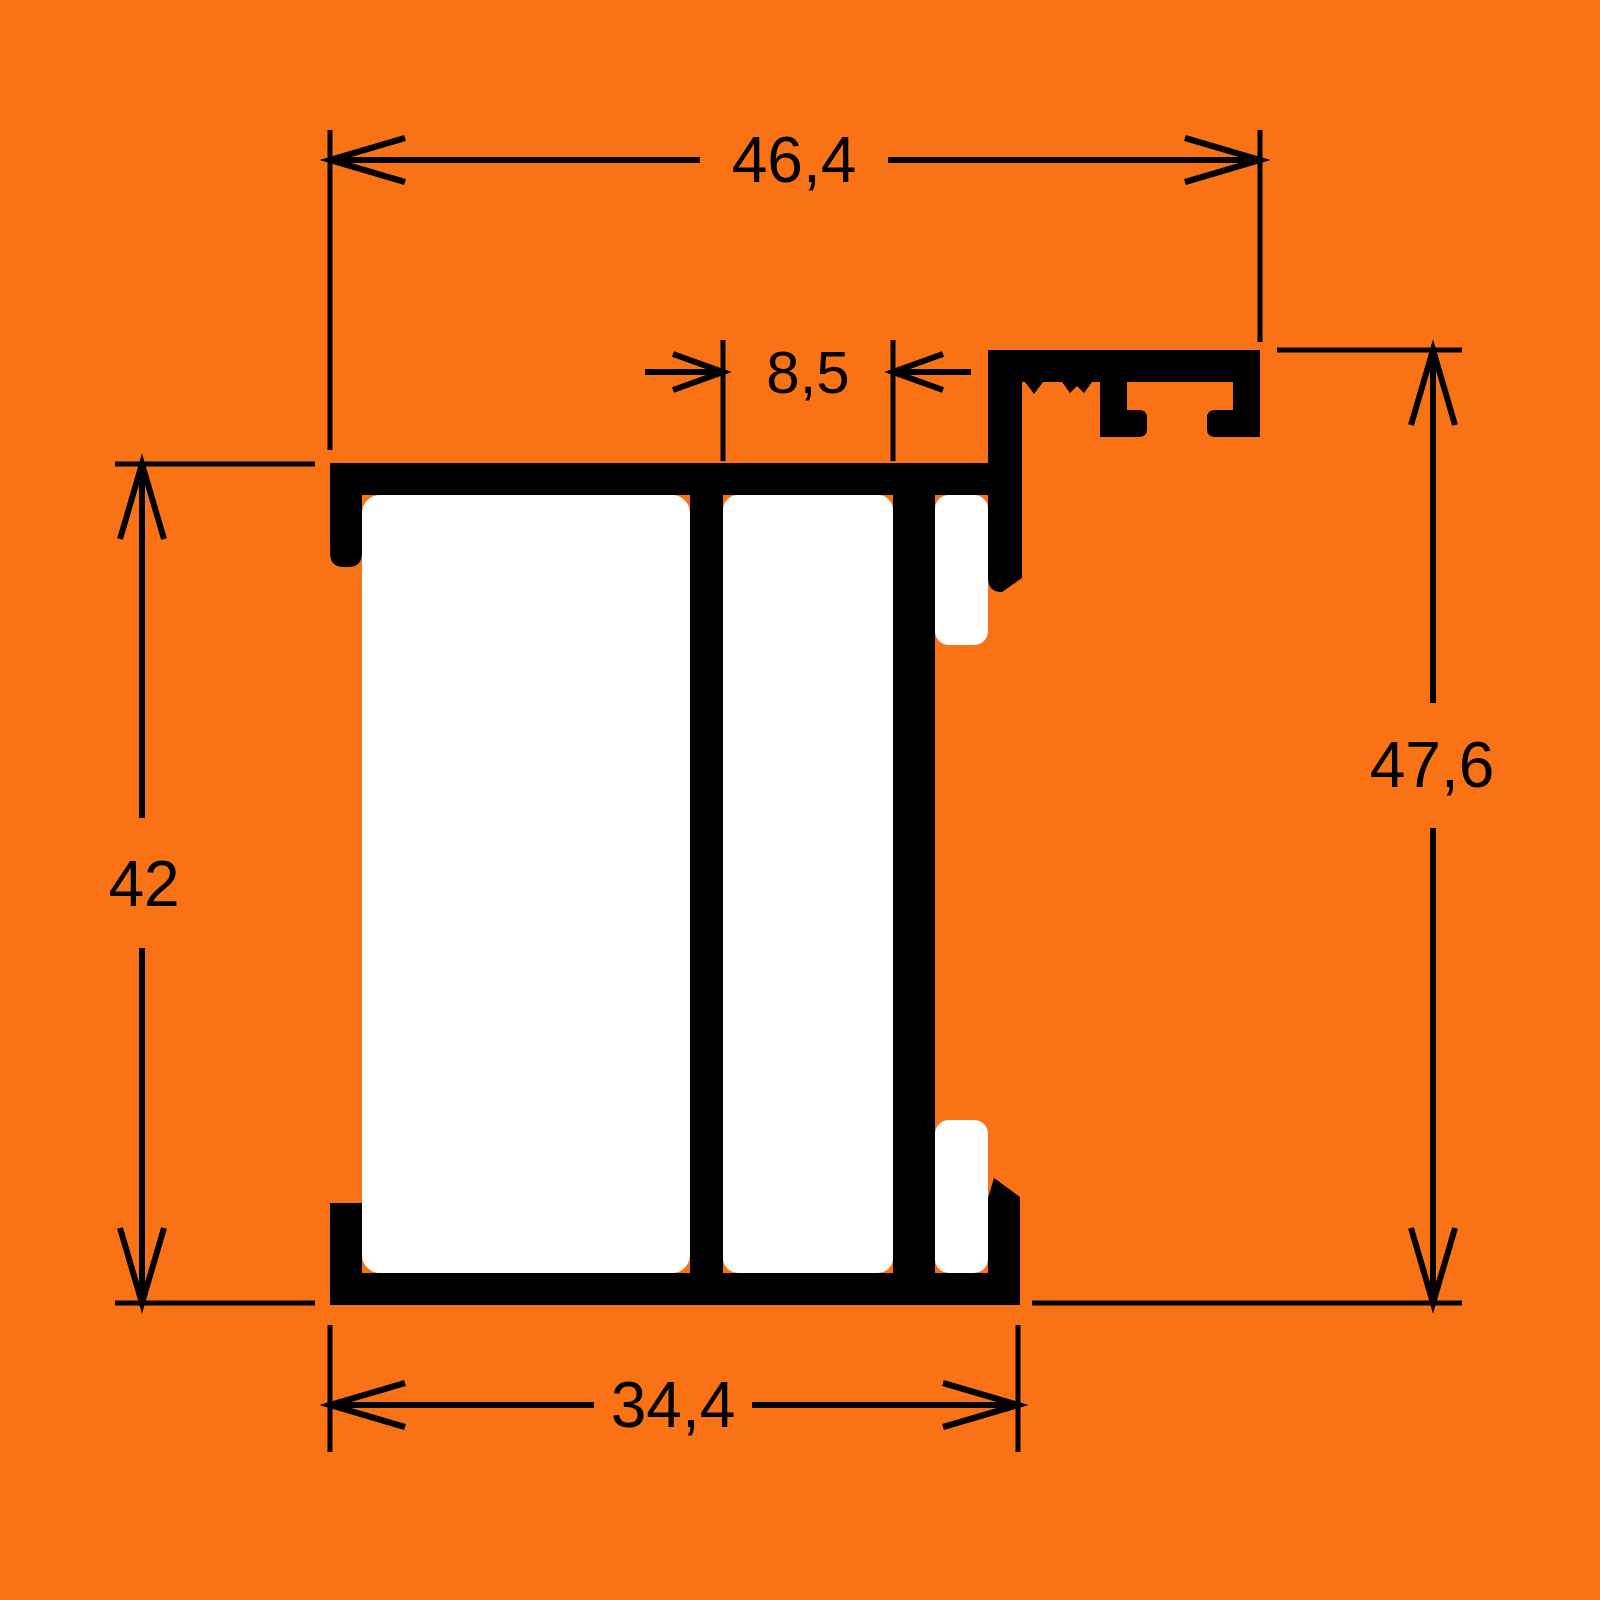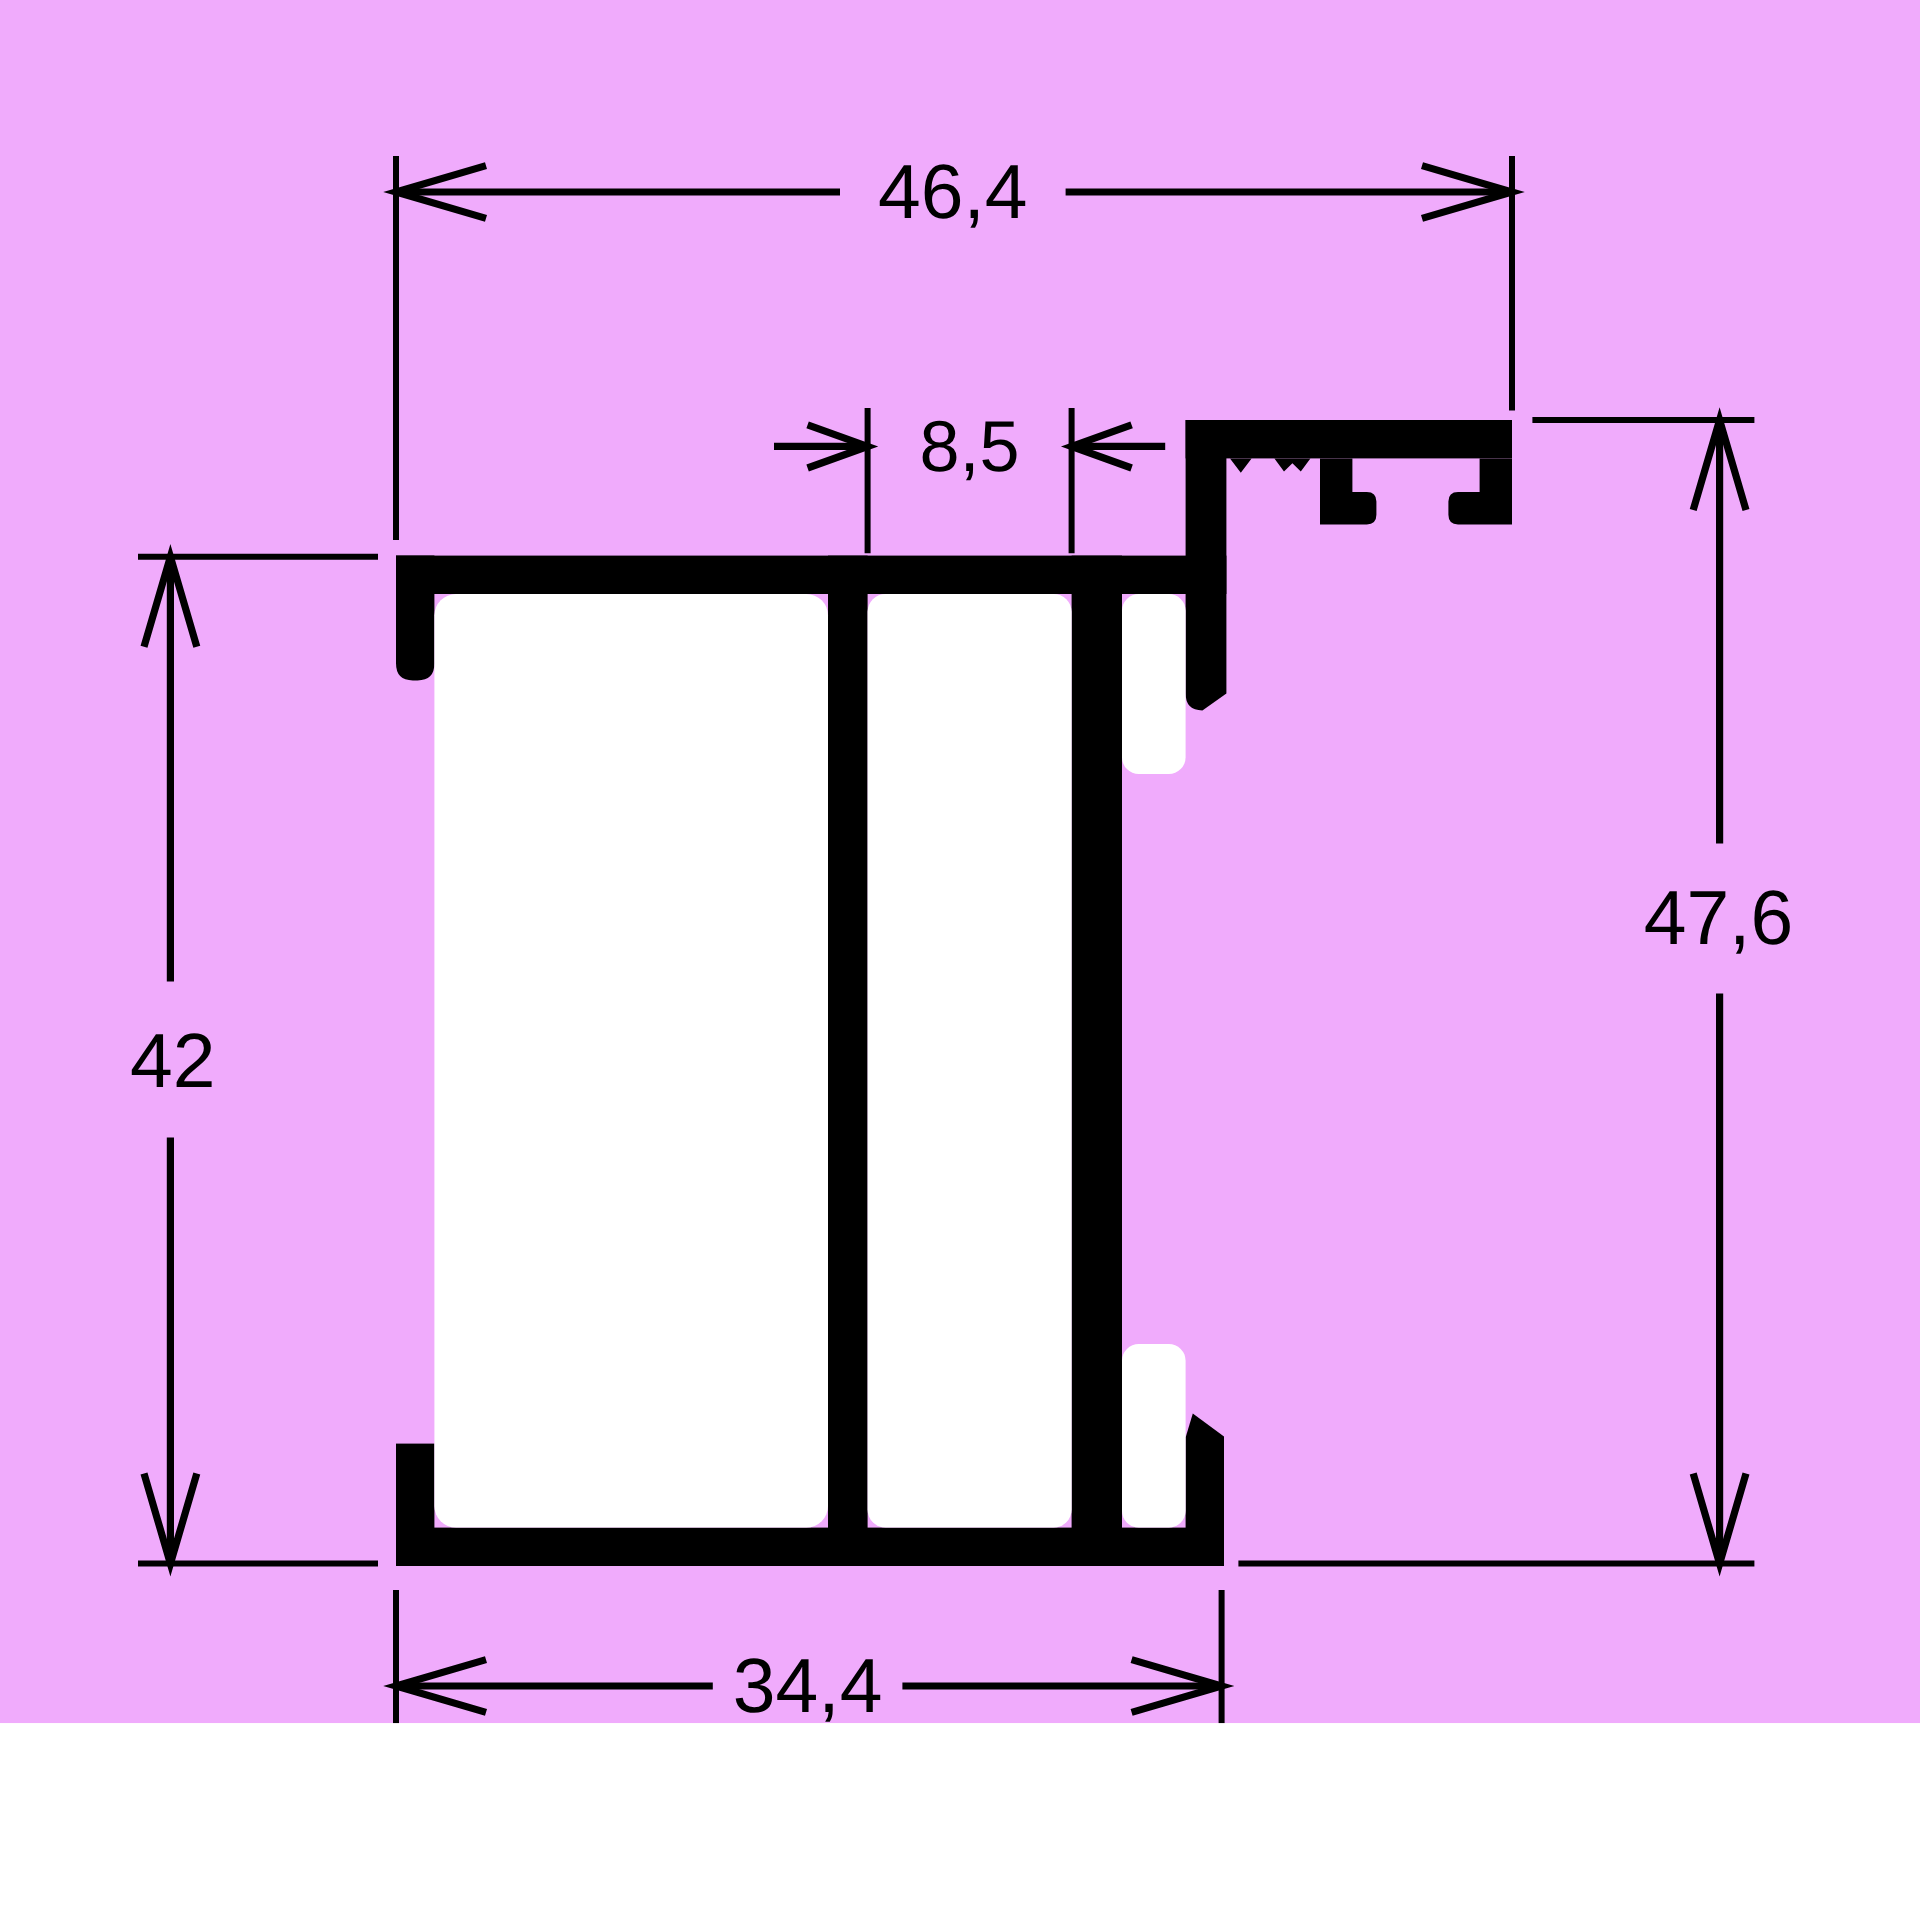--- a/index.html
+++ b/index.html
@@ -3,22 +3,22 @@
 <meta charset="utf-8">
 <style>
   html, body {
     margin: 0;
     padding: 0;
     background: #ffffff;
   }
   .canvas {
     position: relative;
     width: 1600px;
-    height: 1436px;
-    background: #f0abfc;
+    height: 1600px;
+    background: #f97316;
     overflow: hidden;
   }
   svg {
     display: block;
   }
   .dim-text {
     font-family: "Liberation Sans", "DejaVu Sans", sans-serif;
     font-size: 64px;
     fill: #000000;
   }

